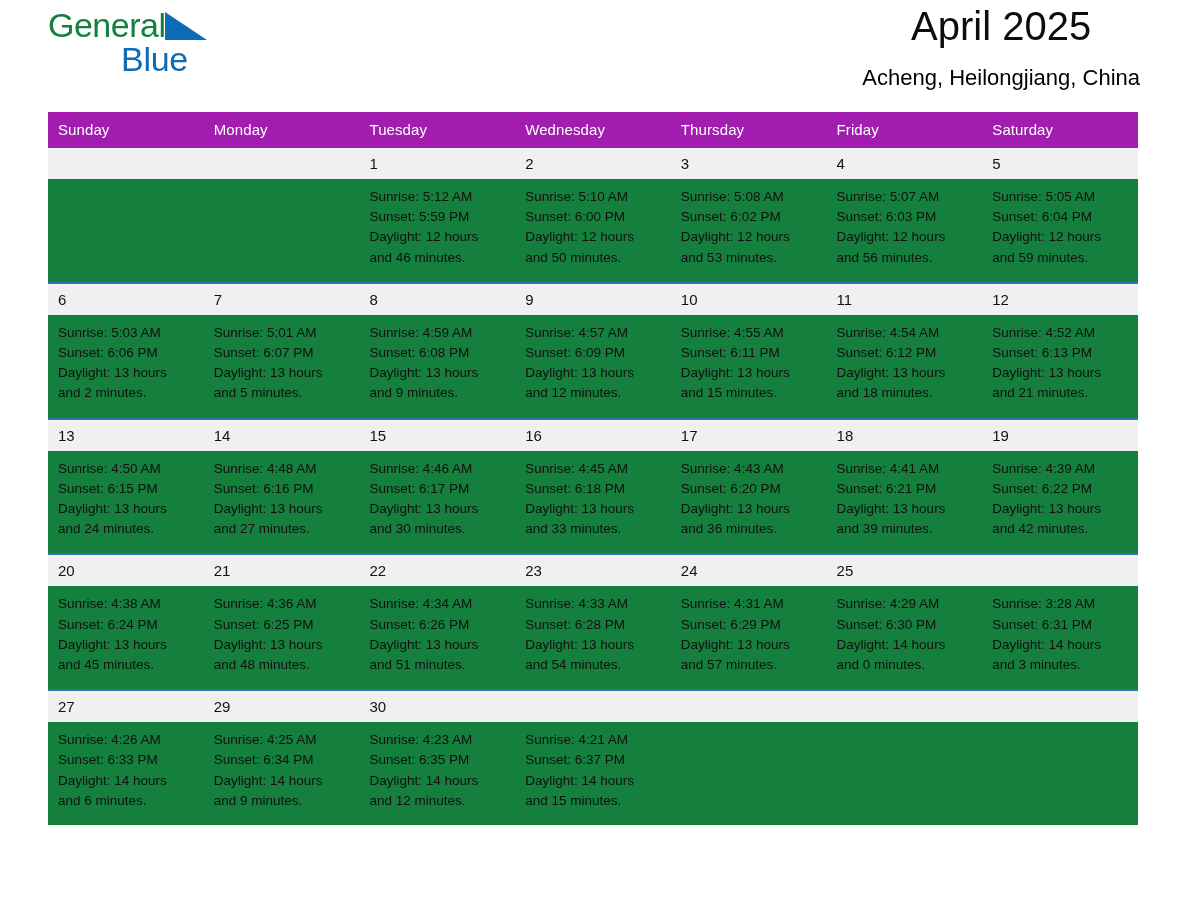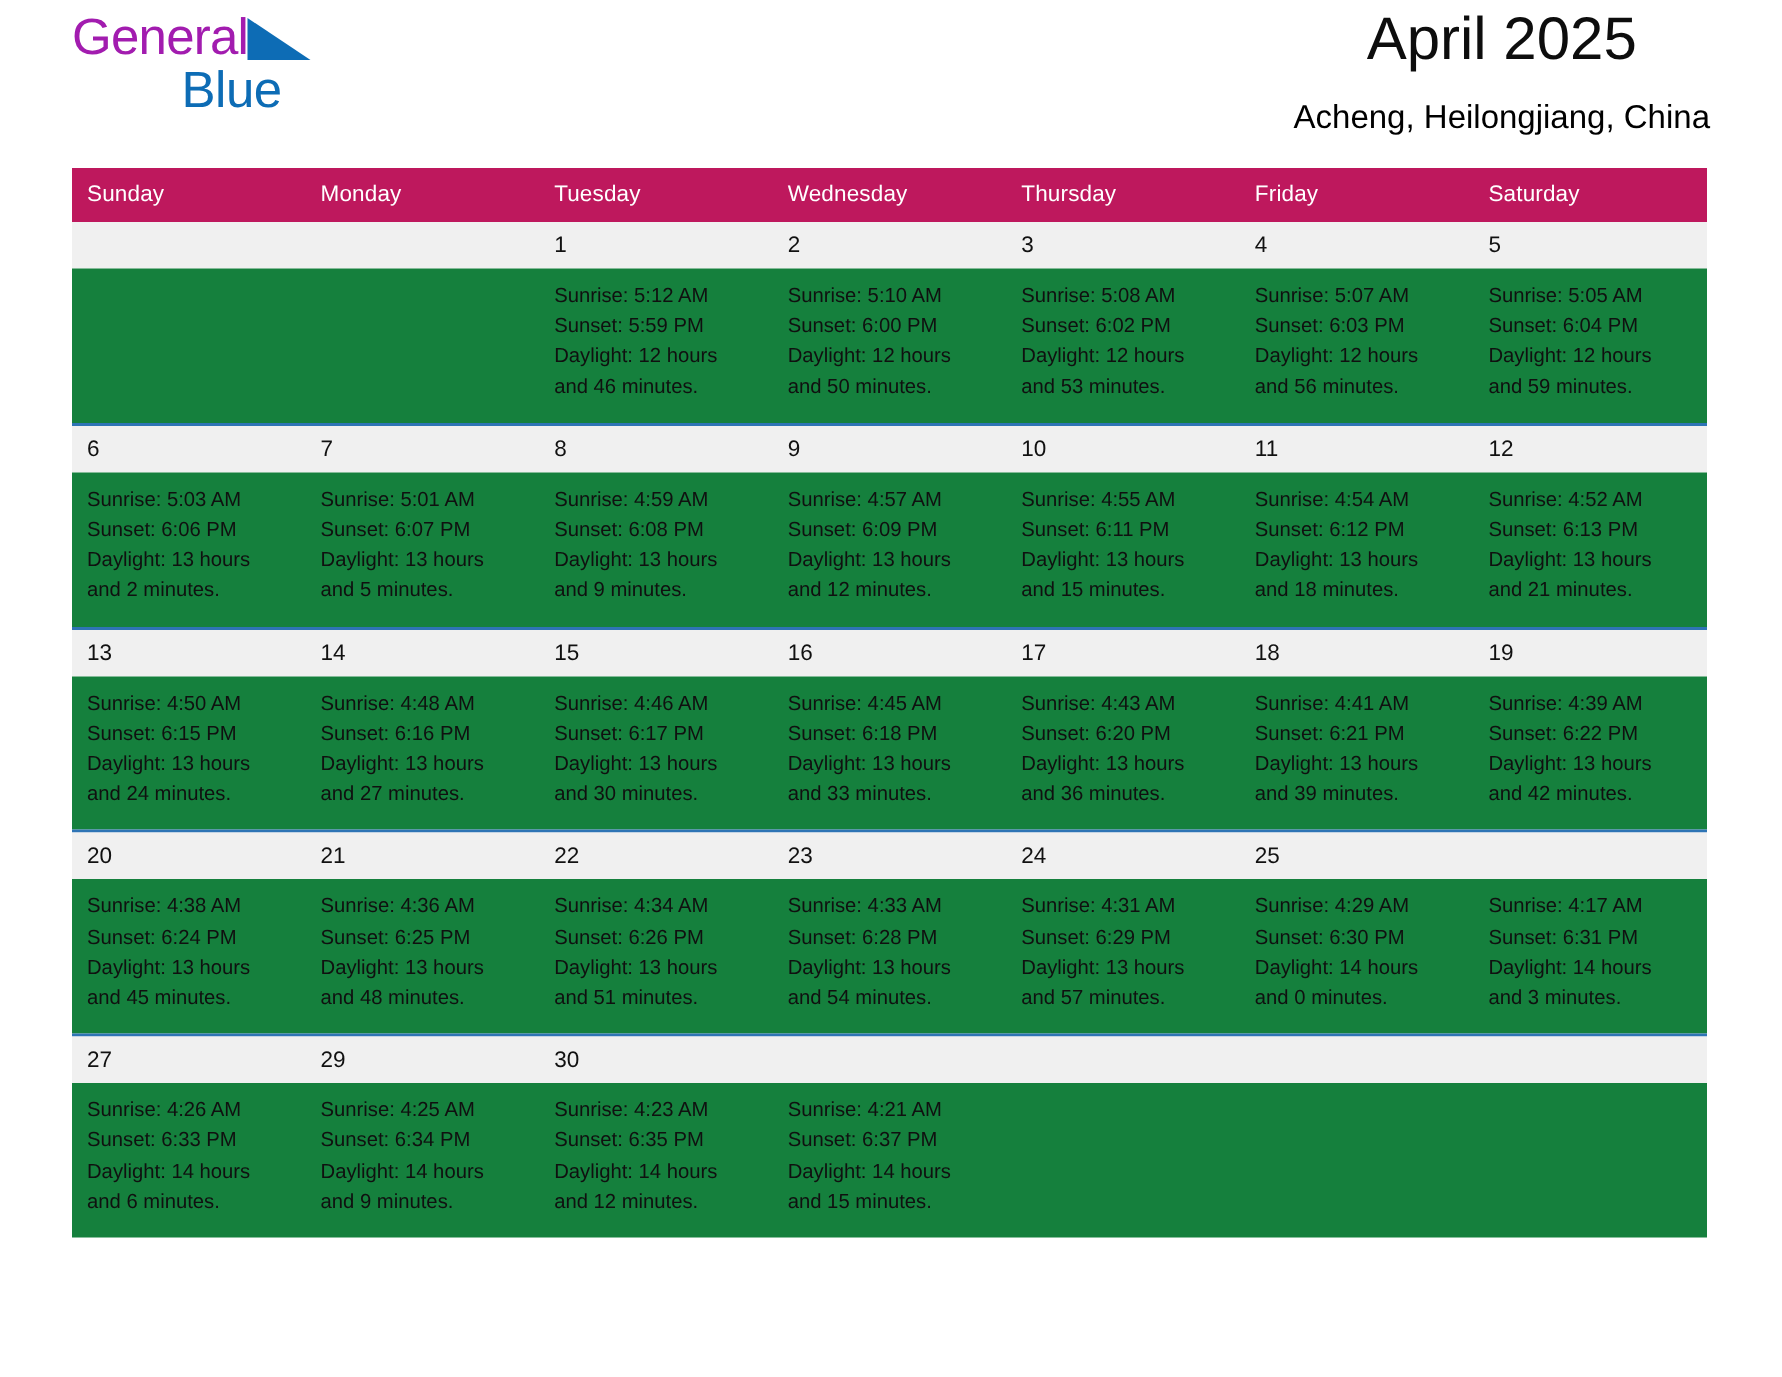--- a/index.html
+++ b/index.html
@@ -32,21 +32,21 @@
   }
   .brand {
     position: relative;
     margin-top: 8px;
     width: 260px;
     height: 86px;
   }
   .brand-general {
     font-size: 34px;
     letter-spacing: -0.5px;
-    color: #a21caf;
+    color: #15803d;
     font-weight: 400;
     line-height: 34px;
     display: inline-block;
   }
   .brand-tri {
     display: inline-block;
     vertical-align: top;
     margin-left: -2px;
   }
   .brand-blue {
@@ -81,21 +81,21 @@
   }
 
   
   .calendar {
     width: 1090px;
     margin-top: 2px;
   }
   .dow-row {
     display: grid;
     grid-template-columns: repeat(7, 1fr);
-    background: #be185d;
+    background: #a21caf;
   }
   .dow {
     color: #ffffff;
     font-size: 15px;
     line-height: 17px;
     padding: 9px 0 10px 10px;
     letter-spacing: 0.1px;
   }
   .week {
     border-top: 2px solid #2e74b5;
@@ -361,21 +361,21 @@
               <p>Daylight: 13 hours</p>
               <p>and 57 minutes.</p>
             </div>
             <div class="cell">
               <p>Sunrise: 4:29 AM</p>
               <p>Sunset: 6:30 PM</p>
               <p>Daylight: 14 hours</p>
               <p>and 0 minutes.</p>
             </div>
             <div class="cell">
-              <p>Sunrise: 4:17 AM</p>
+              <p>Sunrise: 3:28 AM</p>
               <p>Sunset: 6:31 PM</p>
               <p>Daylight: 14 hours</p>
               <p>and 3 minutes.</p>
             </div>
           </div>
         </div>
         <div class="week">
           <div class="week-numbers">
             <div class="daynum">27</div>
             <div class="daynum">29</div>

